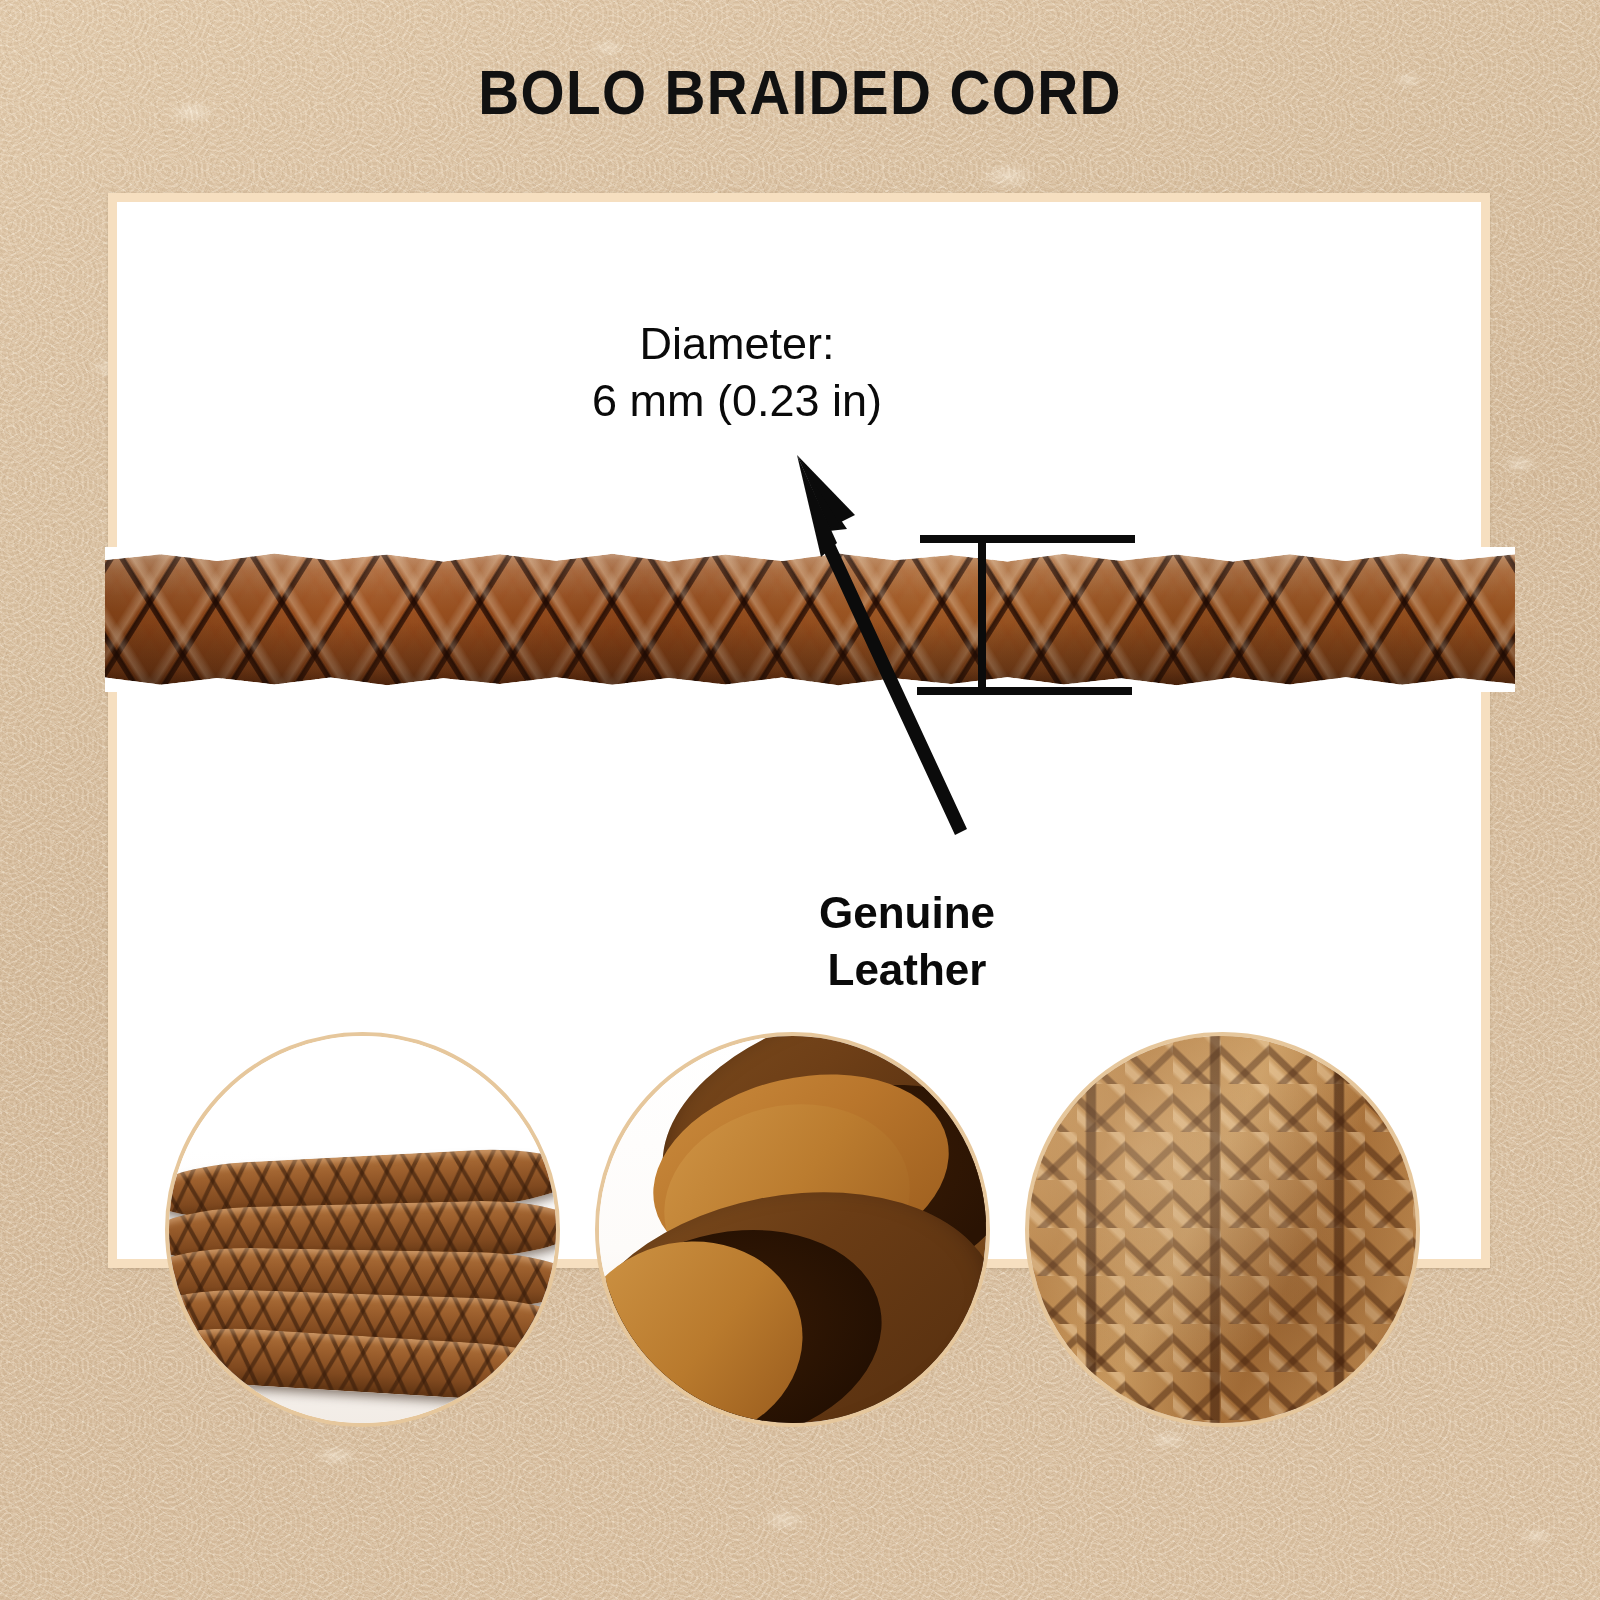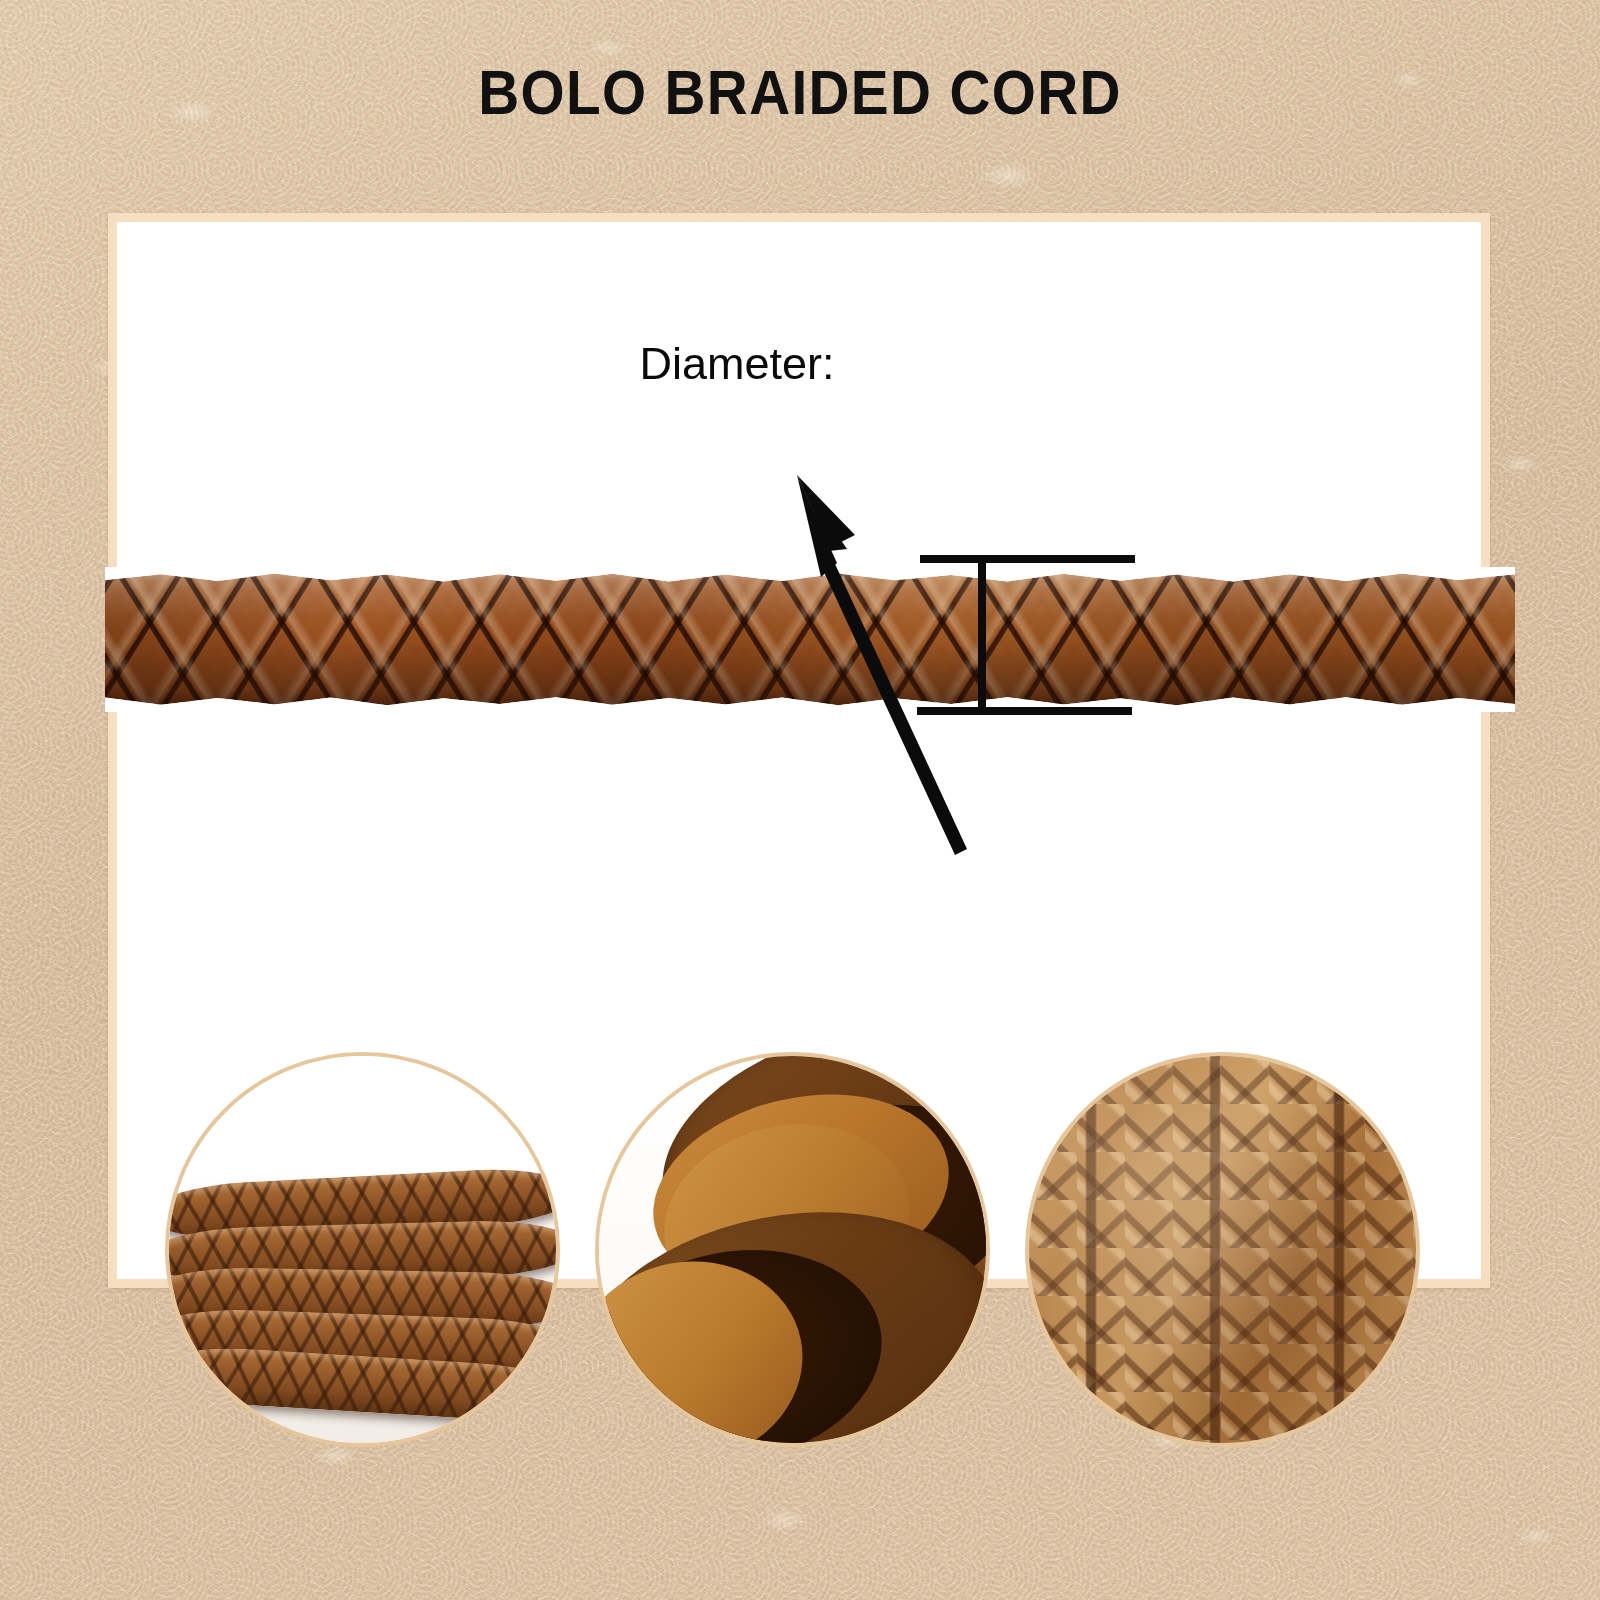--- a/index.html
+++ b/index.html
@@ -69,21 +69,20 @@
   }
 
   
   #card{
     position:absolute;
     left:108px; top:193px;
     width:1382px; height:1075px;
     background:#f6dfc0;
     padding:9px;
     box-shadow:0 1px 3px rgba(120,95,65,.25);
-    margin-top:20px;
   }
   #card-inner{
     position:relative;
     width:100%; height:100%;
     background:#ffffff;
     overflow:visible;
   }
 
   
   #dim-label{
@@ -343,32 +342,37 @@
       <div class="cord-core"></div>
       <div class="braid"></div>
       <div class="braid-hi"></div>
       <div class="cord-shade"></div>
       <div class="cord-edge" id="cord-edge-top"></div>
       <div class="cord-edge" id="cord-edge-bottom"></div>
     </div>
 
     <div id="dim-label">
       <span>Diameter:</span>
+      <span>6 mm (0.23 in)</span>
     </div>
 
     <svg id="arrow-svg" width="330" height="400" viewBox="0 0 330 400">
       <path d="M20 10 L58 96 L40 92 L178 390 L190 384 L52 86 L70 84 Z" fill="#0b0b0b"></path>
       <path d="M20 10 L78 70 L62 78 Z" fill="#0b0b0b"></path>
       <path d="M20 10 L44 112 L60 98 Z" fill="#0b0b0b"></path>
     </svg>
 
     <div class="dim-bar" id="dim-bar-top"></div>
     <div class="dim-bar" id="dim-bar-bottom"></div>
     <div id="dim-tick"></div>
 
+    <div class="feature-label" id="feat-1">
+      <span>Genuine</span>
+      <span>Leather</span>
+    </div>
     <div class="feature-label" id="feat-2">
     </div>
 
     <div class="circle" id="circle-0">
       <div class="c-fill" id="coil-scene">
         <div class="coil" id="coil-0"></div>
         <div class="coil" id="coil-1"></div>
         <div class="coil" id="coil-2"></div>
         <div class="coil" id="coil-3"></div>
         <div class="coil" id="coil-4"></div>

